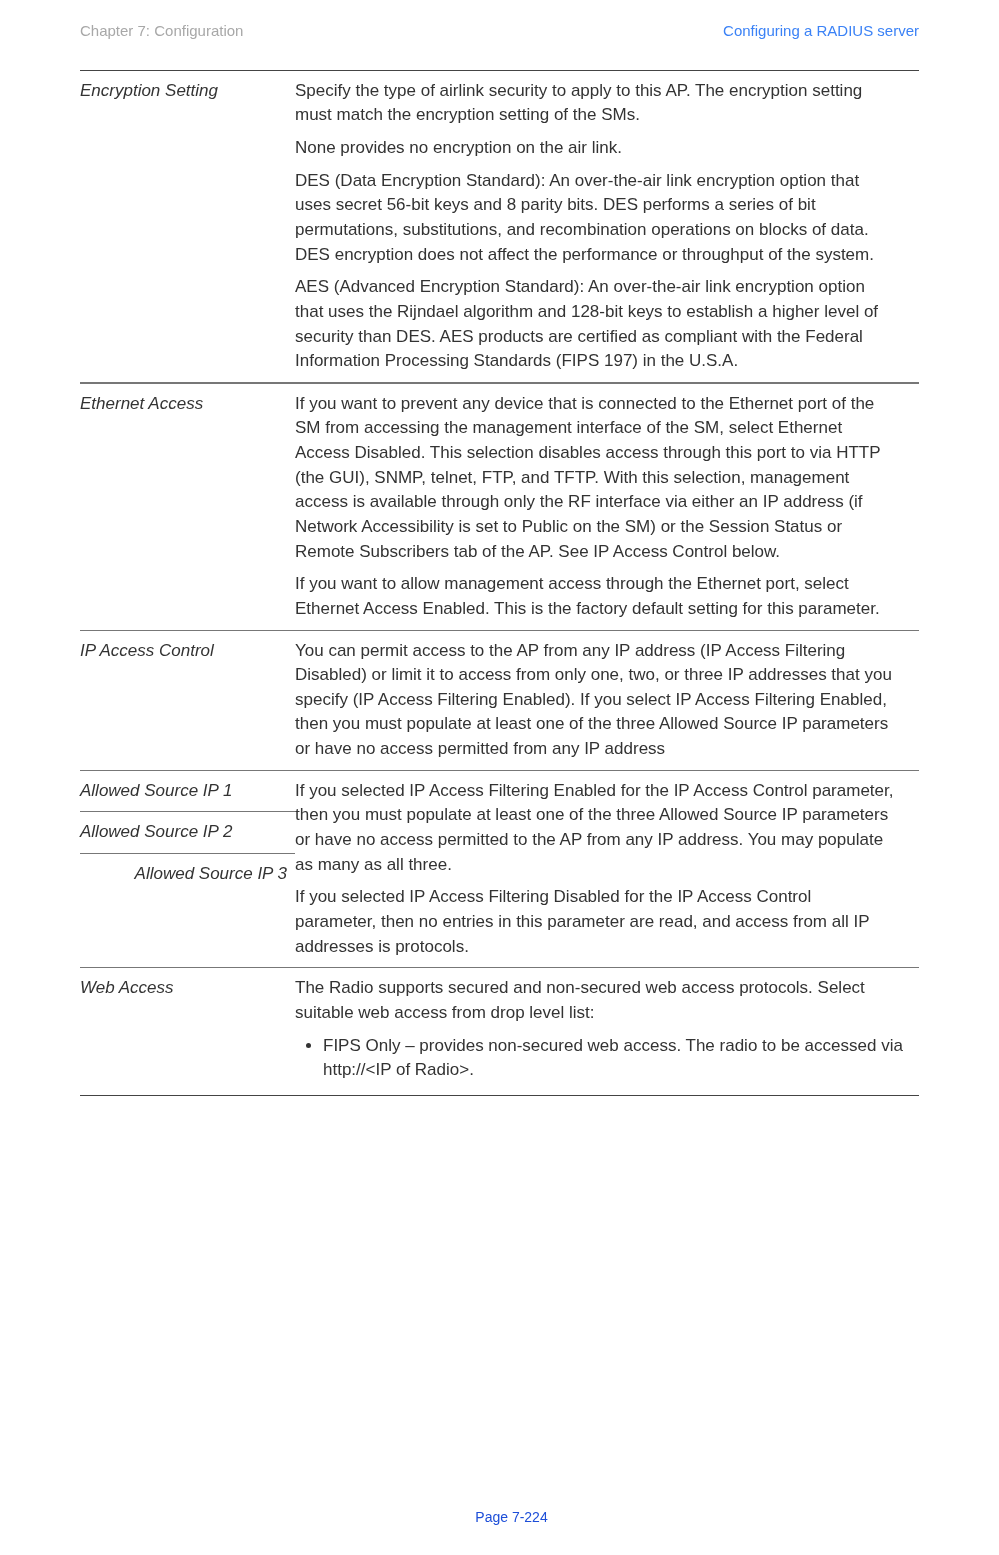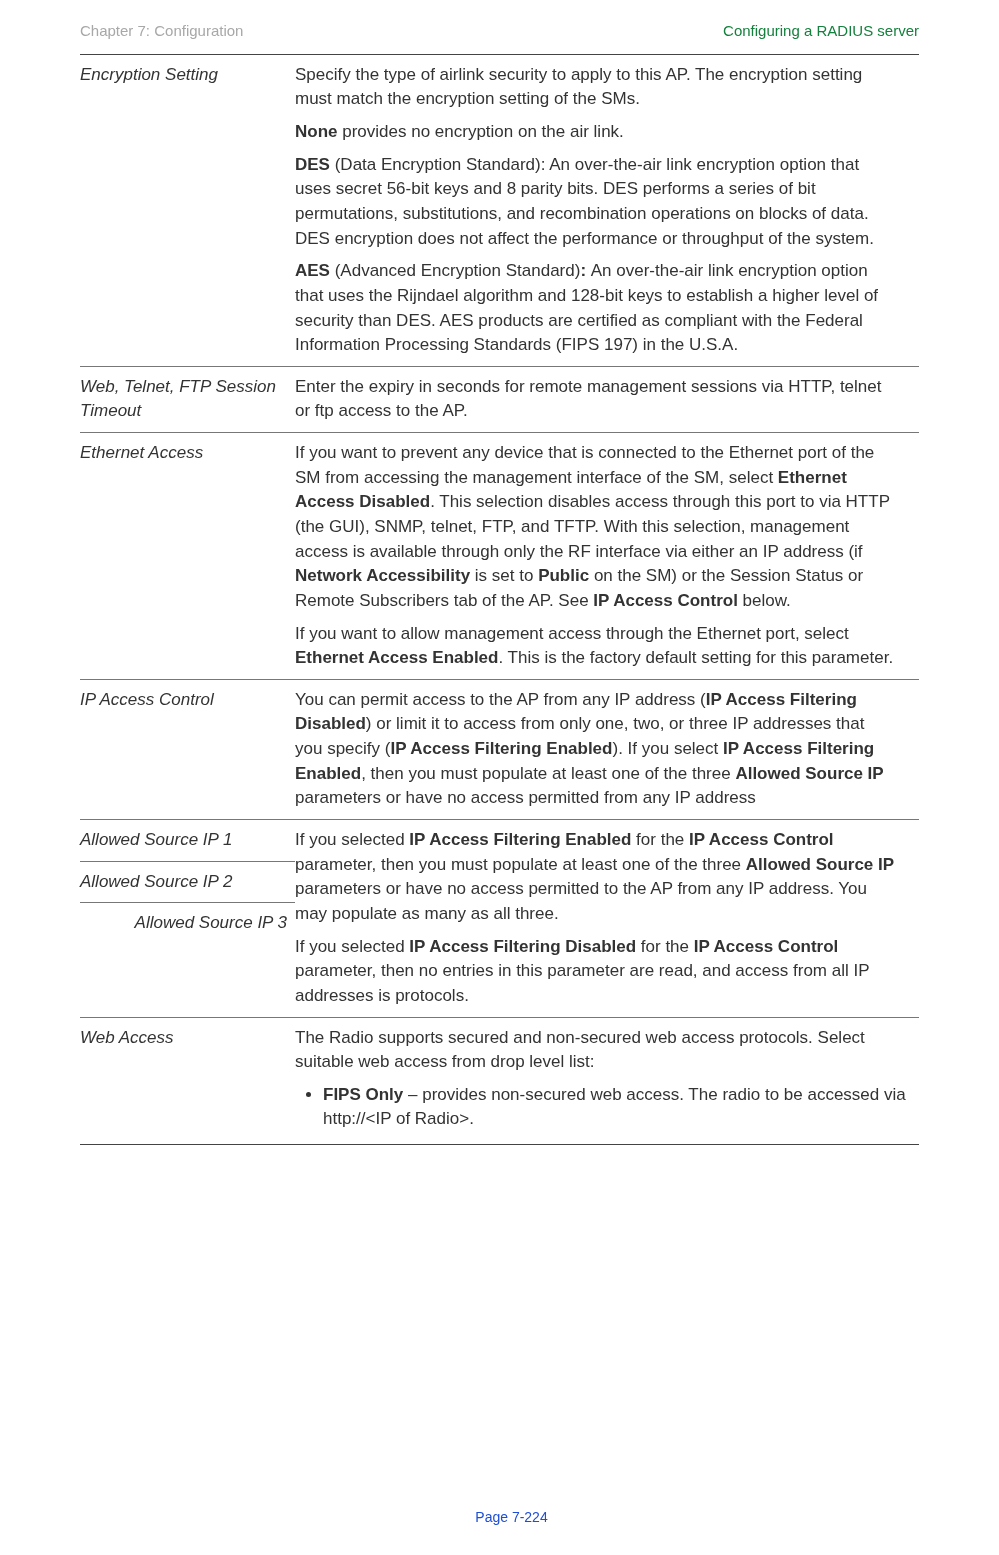--- a/index.html
+++ b/index.html
@@ -18,32 +18,32 @@
     min-height: 1555px;
     box-sizing: border-box;
     padding: 20px 80px 30px 80px;
     position: relative;
   }
   .header {
     display: flex;
     justify-content: space-between;
     color: #a8a8a8;
     font-size: 15px;
-    margin-bottom: 12px;
+    margin-bottom: 28px;
   }
-  .header-right { color: #15803d; }
+  .header-right { color: #3b82f6; }
   .rule-thick { border: none; border-top: 1.5px solid #444; margin: 0; }
   .rule-thin  { border: none; border-top: 1px solid #777; margin: 0; }
   .tbl { width: 100%; border-collapse: collapse; }
   .tbl td { vertical-align: top; padding: 8px 8px 8px 0; }
   .tbl td.label { width: 205px; padding-right: 10px; font-style: italic; }
   .tbl td.desc  { }
   .tbl td p { margin: 0 16px 8px 0; }
   .tbl td p:last-child { margin-bottom: 0; }
-  .b { font-weight: 700; }
+  .b { font-weight: 400; }
   ul.bullet { margin: 6px 0 0 0; padding-left: 28px; }
   ul.bullet li { margin-bottom: 4px; }
   .footer {
     position: absolute;
     bottom: 28px;
     left: 12px;
     width: 100%;
     text-align: center;
     color: #1d4ed8;
     font-size: 14px;
@@ -73,26 +73,20 @@
         <p><span class="b">DES</span><span> (Data Encryption Standard): An over-the-air link encryption option that uses secret 56-bit keys and 8 parity bits. DES performs a series of bit permutations, substitutions, and recombination operations on blocks of data. DES encryption does not affect the performance or throughput of the system.</span></p>
         <p><span class="b">AES</span><span> (Advanced Encryption Standard)</span><span class="b">: </span><span>An over-the-air link encryption option that uses the Rijndael algorithm and 128-bit keys to establish a higher level of security than DES. AES products are certified as compliant with the Federal Information Processing Standards (FIPS 197) in the U.S.A.</span></p>
       </td>
     </tr>
     <tr class="sep-row">
           <td colspan="2">
             <hr class="rule-thin">
           </td>
         </tr>
 
-    <tr>
-      <td class="label">Web, Telnet, FTP Session Timeout</td>
-      <td class="desc">
-        <p><span>Enter the expiry in seconds for remote management sessions via HTTP, telnet or ftp access to the AP.</span></p>
-      </td>
-    </tr>
     <tr class="sep-row">
           <td colspan="2">
             <hr class="rule-thin">
           </td>
         </tr>
 
     <tr>
       <td class="label">Ethernet Access</td>
       <td class="desc">
         <p>

